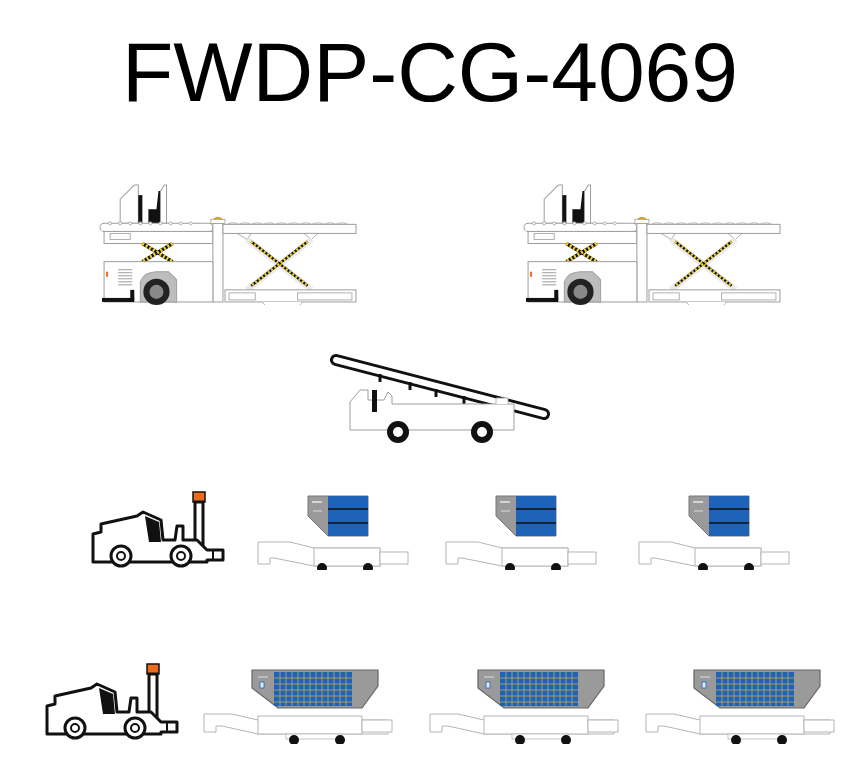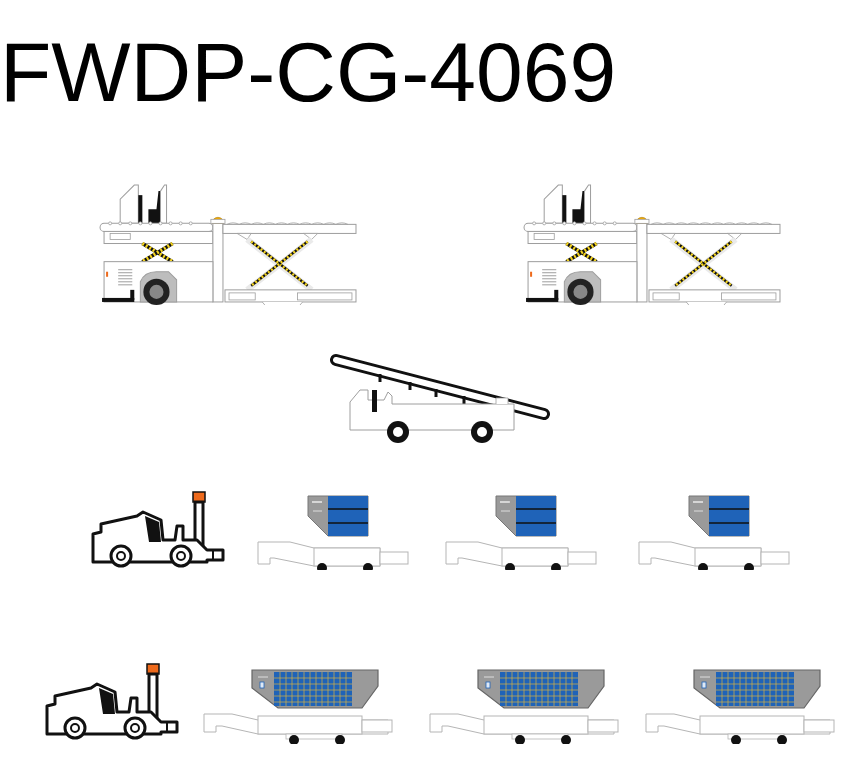--- a/index.html
+++ b/index.html
@@ -1,17 +1,17 @@
 <!DOCTYPE html>
 <html><head>
 <meta charset="utf-8">
 <style>
   html, body { margin: 0; padding: 0; background: #ffffff; }
   body { width: 860px; height: 779px; position: relative; overflow: hidden; font-family: "Liberation Sans", sans-serif; }
-  .title { position: absolute; left: 0; width: 860px; top: 22px; text-align: left; font-family: "Liberation Sans", sans-serif; font-size: 84px; line-height: 100px; color: #000; letter-spacing: 0px; }
+  .title { position: absolute; left: 0; width: 860px; top: 22px; text-align: center; font-family: "Liberation Sans", sans-serif; font-size: 84px; line-height: 100px; color: #000; letter-spacing: 0px; }
   .item { position: absolute; }
   .item svg { display: block; overflow: visible; }
 </style>
 </head>
 <body>
 
 <svg width="0" height="0" style="position:absolute">
   <defs>
 
     <symbol id="loader" viewBox="0 0 260 125">

